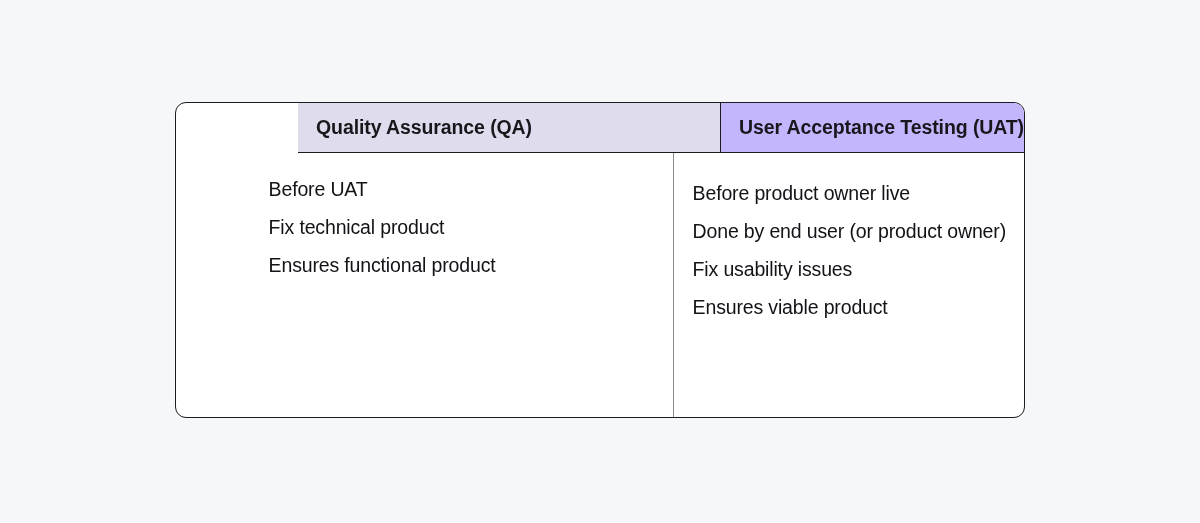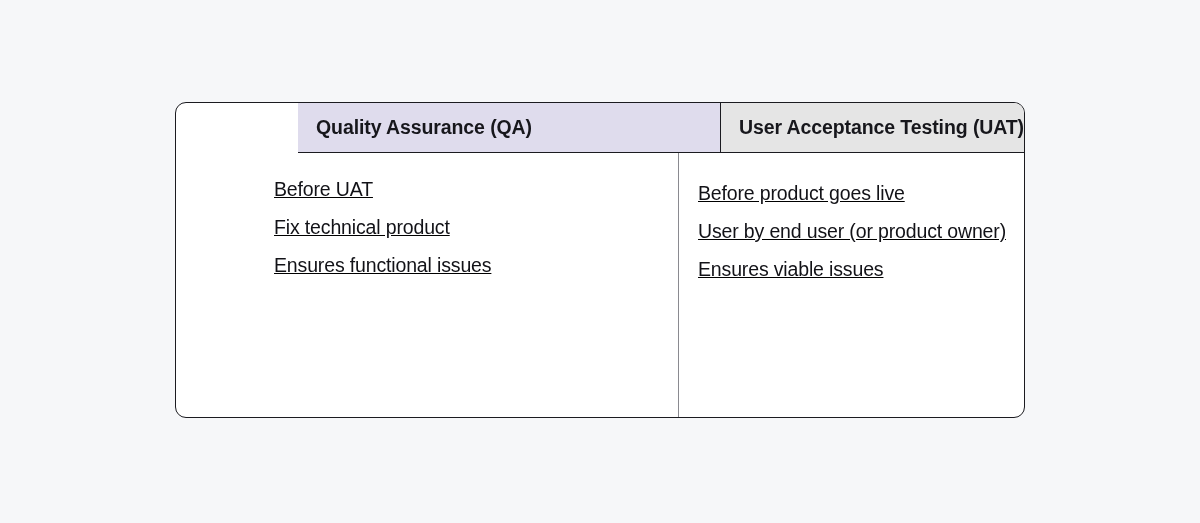--- a/index.html
+++ b/index.html
@@ -56,27 +56,26 @@
 
   .header-cell.qa {
     width: 423px;
     flex: 0 0 423px;
     background: #dfdced;
     border-right: 1.6px solid #1b1b20;
   }
 
   .header-cell.uat {
     flex: 1 1 auto;
-    background: #e5e5e5;
+    background: #c4b5fd;
   }
 
   .table-body-row {
     display: flex;
     flex: 1 1 auto;
-    text-decoration: underline;
   }
 
   .body-cell {
     box-sizing: border-box;
     padding: 19px 18px 0 18px;
   }
 
   .body-cell.qa {
     width: 423px;
     flex: 0 0 423px;
@@ -115,29 +114,30 @@
       <div class="header-cell qa">Quality Assurance (QA)</div>
       <div class="header-cell uat">User Acceptance Testing (UAT)</div>
     </div>
 
     <div class="table-body-row">
 
       <div class="body-cell qa">
         <ul class="item-list">
           <li>Before UAT</li>
           <li>Fix technical product</li>
-          <li>Ensures functional issues</li>
+          <li>Ensures functional product</li>
         </ul>
       </div>
 
       <div class="body-cell uat">
         <ul class="item-list">
-          <li>Before product goes live</li>
-          <li>User by end user (or product owner)</li>
-          <li>Ensures viable issues</li>
+          <li>Before product owner live</li>
+          <li>Done by end user (or product owner)</li>
+          <li>Fix usability issues</li>
+          <li>Ensures viable product</li>
         </ul>
       </div>
 
     </div>
 
   </div>
 
 </div>
 
 </body></html>

